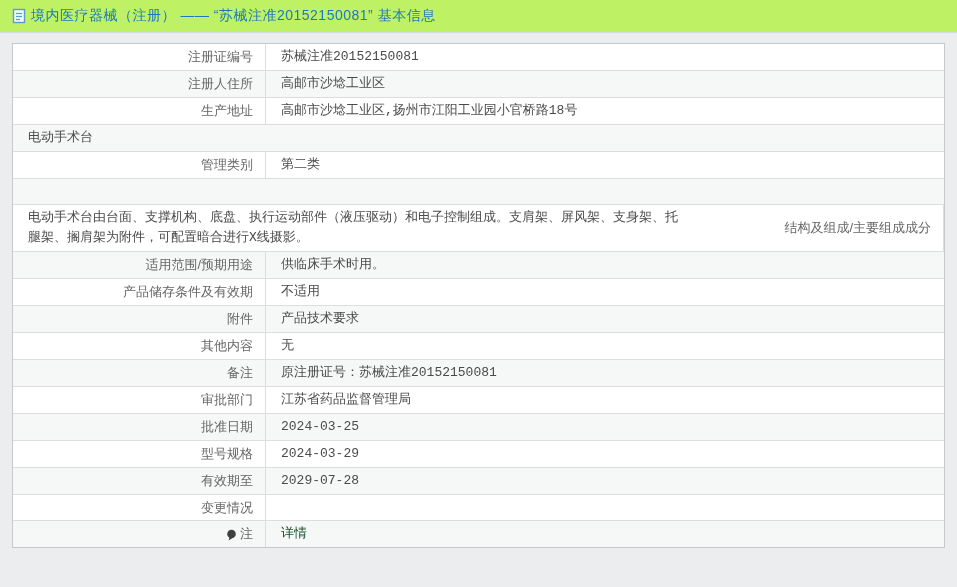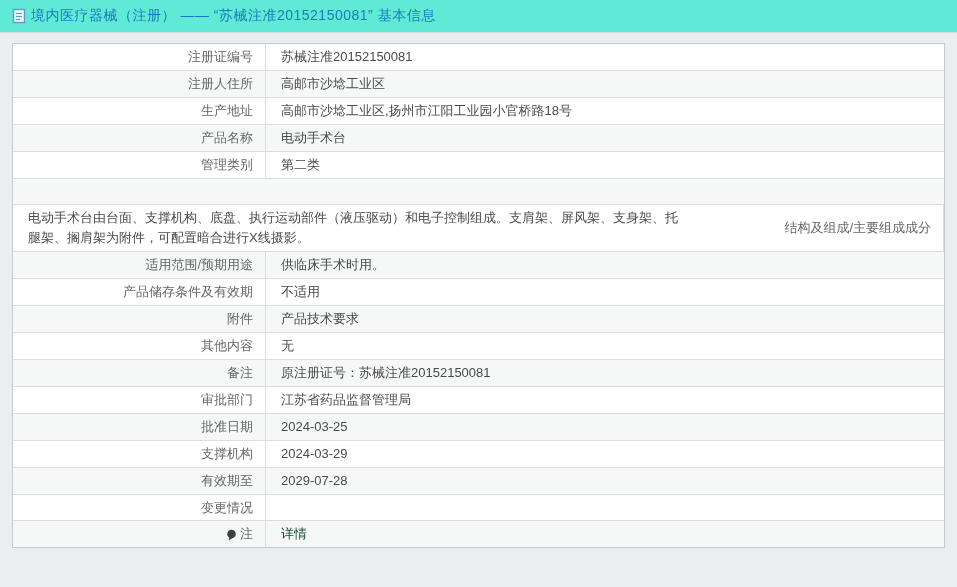--- a/index.html
+++ b/index.html
@@ -6,21 +6,21 @@
   html,body { width:957px; height:587px; }
   body {
     background:#ecedee;
     font-family:"Liberation Sans","DejaVu Sans",sans-serif;
     font-size:13px;
     color:#4d4d4d;
     overflow:hidden;
   }
   .header-bar {
     height:33px;
-    background:#5eead4;
+    background:#bef264;
     border-bottom:1px solid #d3dde6;
     display:flex;
     align-items:center;
     padding-left:12px;
   }
   .header-bar .doc-icon { display:inline-flex; margin-right:5px; }
   .page-title {
     color:#1d79bd;
     font-size:14px;
     letter-spacing:0.5px;
@@ -41,20 +41,21 @@
     text-align:left;
     padding:3px 12px 3px 6px;
     border-right:1px solid #dddddd;
     color:#666666;
   }
   .cell.value {
     flex:1;
     padding:3px 4px 3px 15px;
     line-height:20px;
     color:#4a4a4a;
+    font-family:Liberation Mono, monospace;
   }
   .note-icon { display:inline-flex; margin-right:3px; position:relative; top:1px; }
   a.details-link { color:#14532d; text-decoration:none; cursor:pointer; }
 </style>
 </head>
 <body>
 
 <div class="header-bar">
   <span class="doc-icon">
     <svg width="14" height="16" viewBox="0 0 14 16">
@@ -75,21 +76,20 @@
   </div>
   <div class="row">
     <div class="cell label">注册人住所</div>
     <div class="cell value">高邮市沙埝工业区</div>
   </div>
   <div class="row">
     <div class="cell label">生产地址</div>
     <div class="cell value">高邮市沙埝工业区,扬州市江阳工业园小官桥路18号</div>
   </div>
   <div class="row">
-    <div class="cell label">产品名称</div>
     <div class="cell value">电动手术台</div>
   </div>
   <div class="row">
     <div class="cell label">管理类别</div>
     <div class="cell value">第二类</div>
   </div>
   <div class="row">
   </div>
   <div class="row">
     <div class="cell value">电动手术台由台面、支撑机构、底盘、执行运动部件（液压驱动）和电子控制组成。支肩架、屏风架、支身架、托腿架、搁肩架为附件，可配置暗合进行X线摄影。</div>
@@ -117,21 +117,21 @@
   </div>
   <div class="row">
     <div class="cell label">审批部门</div>
     <div class="cell value">江苏省药品监督管理局</div>
   </div>
   <div class="row">
     <div class="cell label">批准日期</div>
     <div class="cell value">2024-03-25</div>
   </div>
   <div class="row">
-    <div class="cell label">支撑机构</div>
+    <div class="cell label">型号规格</div>
     <div class="cell value">2024-03-29</div>
   </div>
   <div class="row">
     <div class="cell label">有效期至</div>
     <div class="cell value">2029-07-28</div>
   </div>
   <div class="row">
     <div class="cell label">变更情况</div>
     <div class="cell value"></div>
   </div>

